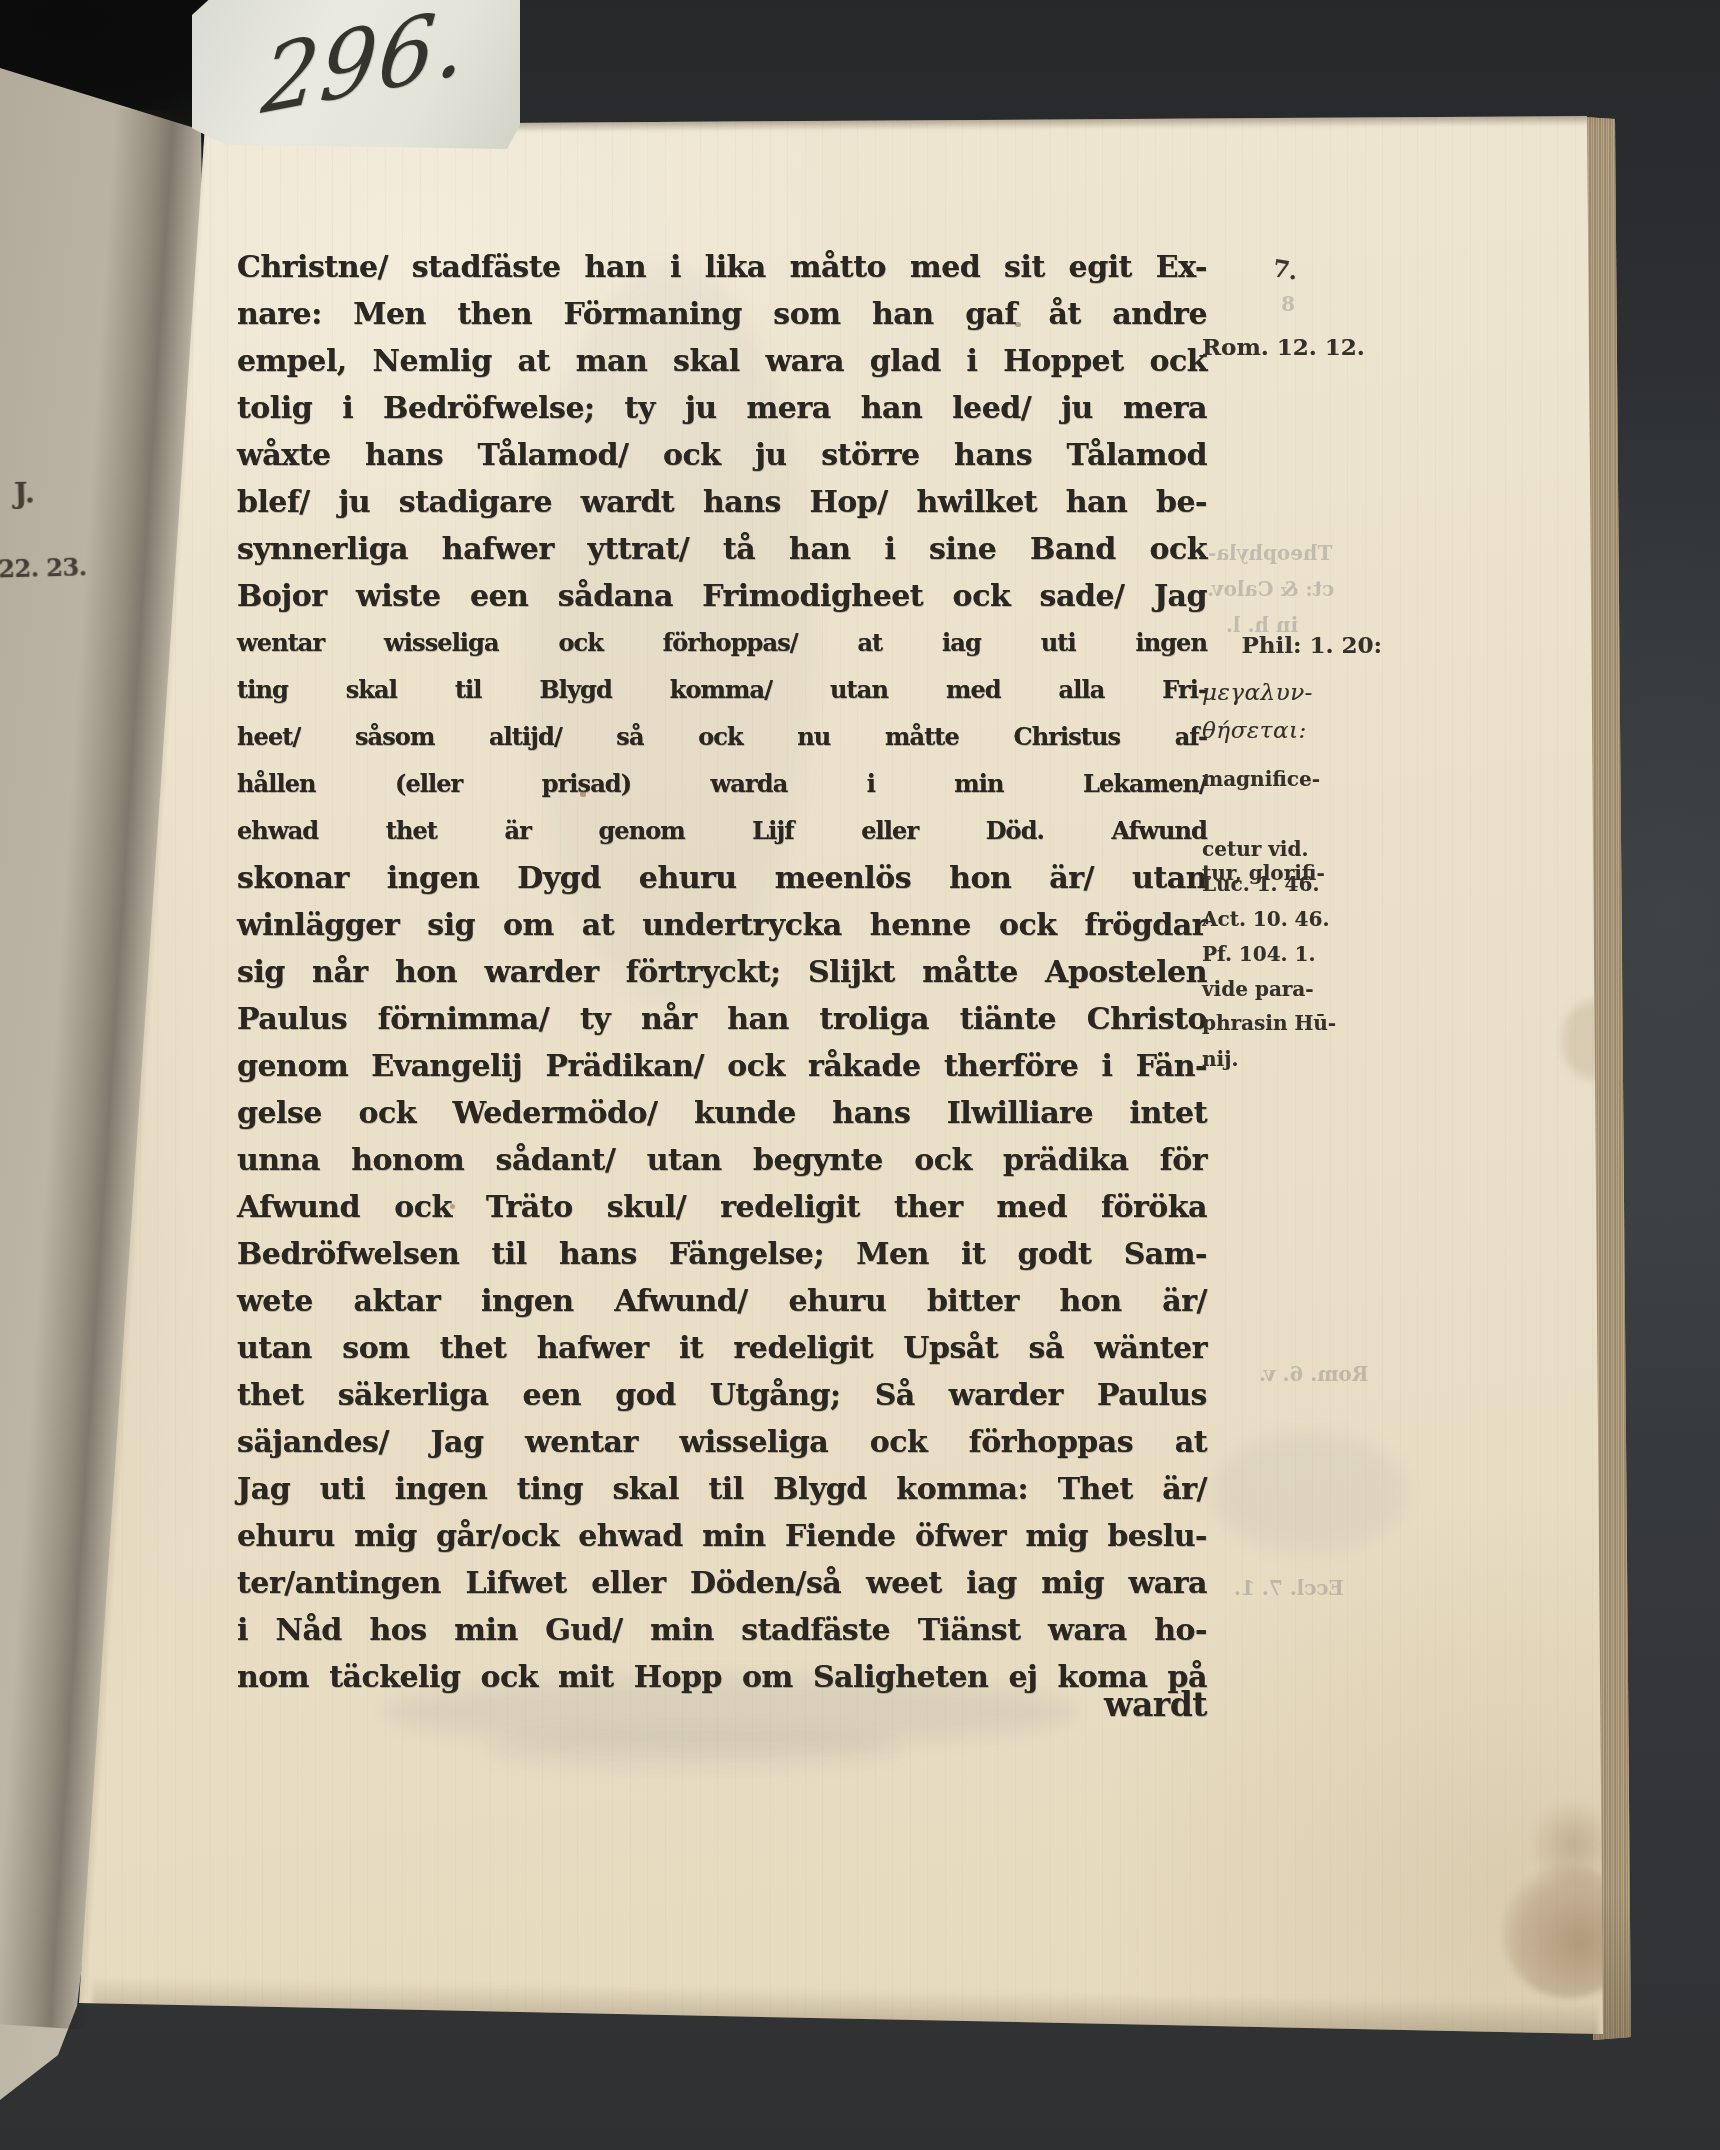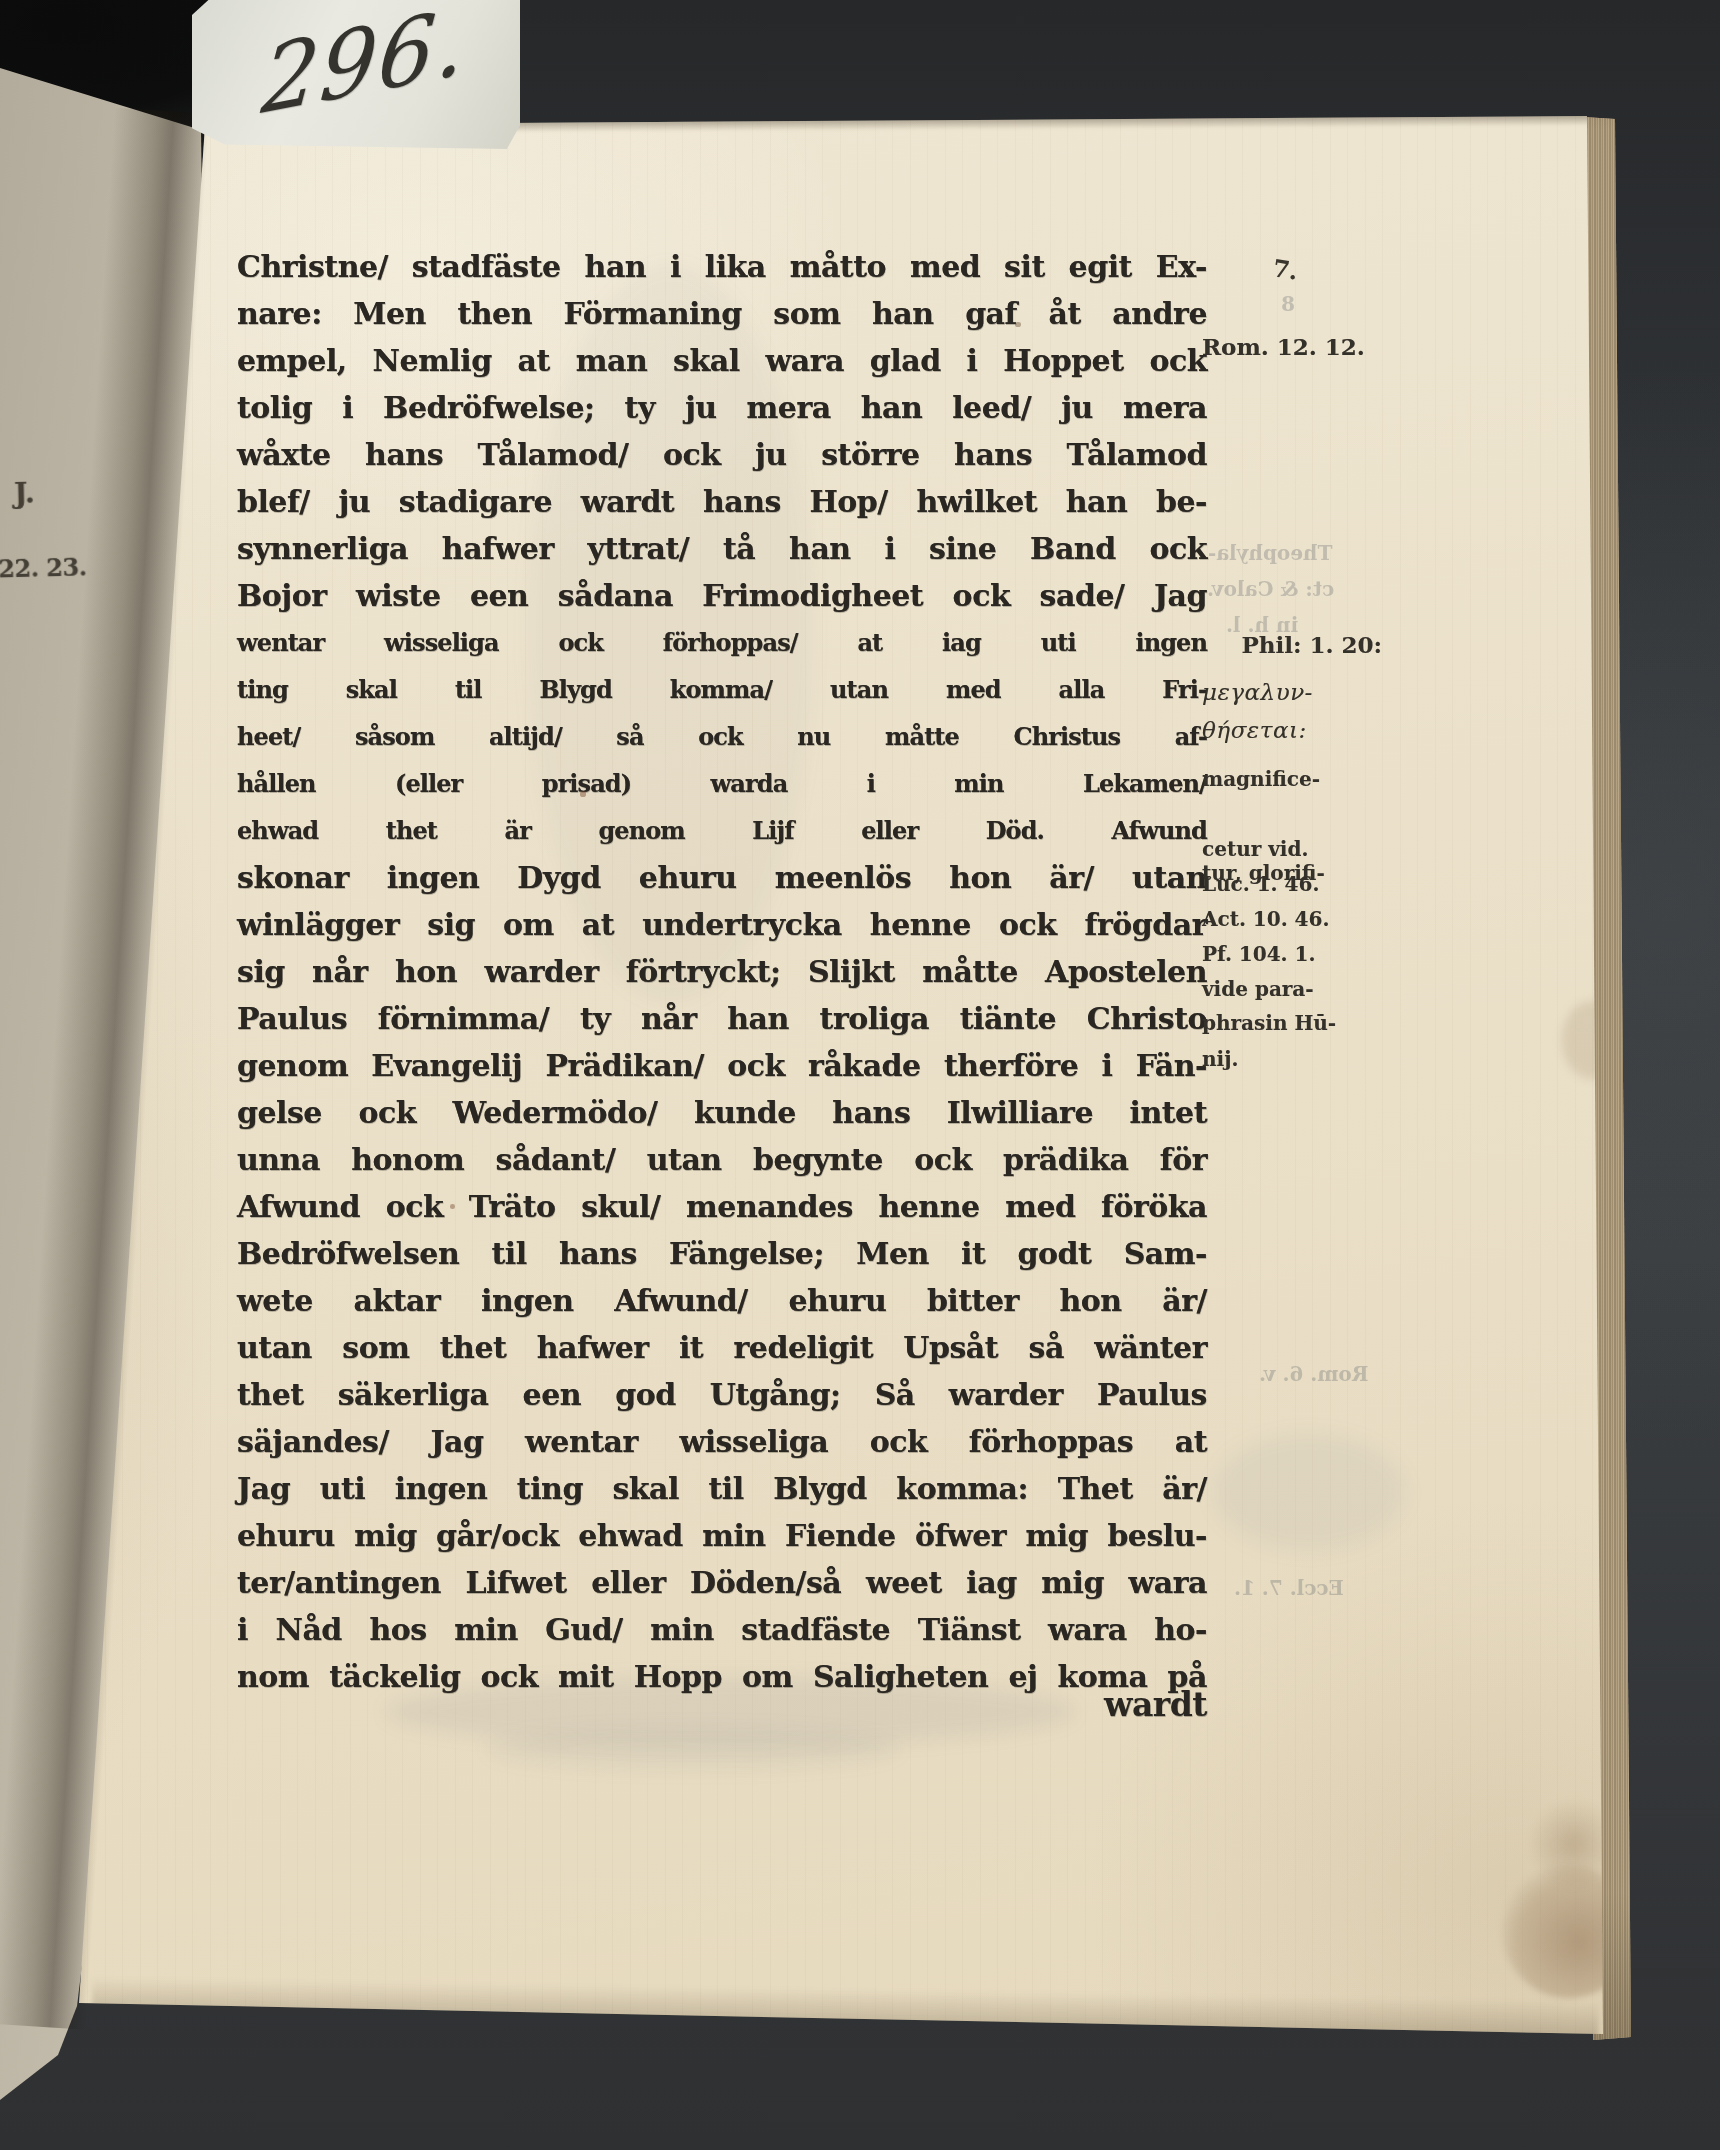--- a/index.html
+++ b/index.html
@@ -187,21 +187,21 @@
         <div class="line em">heet/ såsom altijd/ så ock nu måtte Christus af-</div>
         <div class="line em">hållen (eller prisad) warda i min Lekamen/</div>
         <div class="line em">ehwad thet är genom Lijf eller Död.  Afwund</div>
         <div class="line">skonar ingen Dygd ehuru meenlös hon är/ utan</div>
         <div class="line">winlägger sig om at undertrycka henne ock frögdar</div>
         <div class="line">sig når hon warder förtryckt; Slijkt måtte Apostelen</div>
         <div class="line">Paulus förnimma/ ty når han troliga tiänte Christo</div>
         <div class="line">genom Evangelij Prädikan/ ock råkade therföre i Fän-</div>
         <div class="line">gelse ock Wedermödo/ kunde hans Ilwilliare intet</div>
         <div class="line">unna honom sådant/ utan begynte ock prädika för</div>
-        <div class="line">Afwund ock Träto skul/ menandes henne med föröka</div>
+        <div class="line">Afwund ock Träto skul/ redeligit ther med föröka</div>
         <div class="line">Bedröfwelsen til hans Fängelse; Men it godt Sam-</div>
         <div class="line">wete aktar ingen Afwund/ ehuru bitter hon är/</div>
         <div class="line">utan som thet hafwer it redeligit Upsåt så wänter</div>
         <div class="line">thet säkerliga een god Utgång; Så warder Paulus</div>
         <div class="line">säjandes/ Jag wentar wisseliga ock förhoppas at</div>
         <div class="line">Jag uti ingen ting skal til Blygd komma: Thet är/</div>
         <div class="line">ehuru mig går/ock ehwad min Fiende öfwer mig beslu-</div>
         <div class="line">ter/antingen Lifwet eller Döden/så weet iag mig wara</div>
         <div class="line">i Nåd hos min Gud/ min stadfäste Tiänst wara ho-</div>
         <div class="line">nom täckelig ock mit Hopp om Saligheten ej koma på</div>

